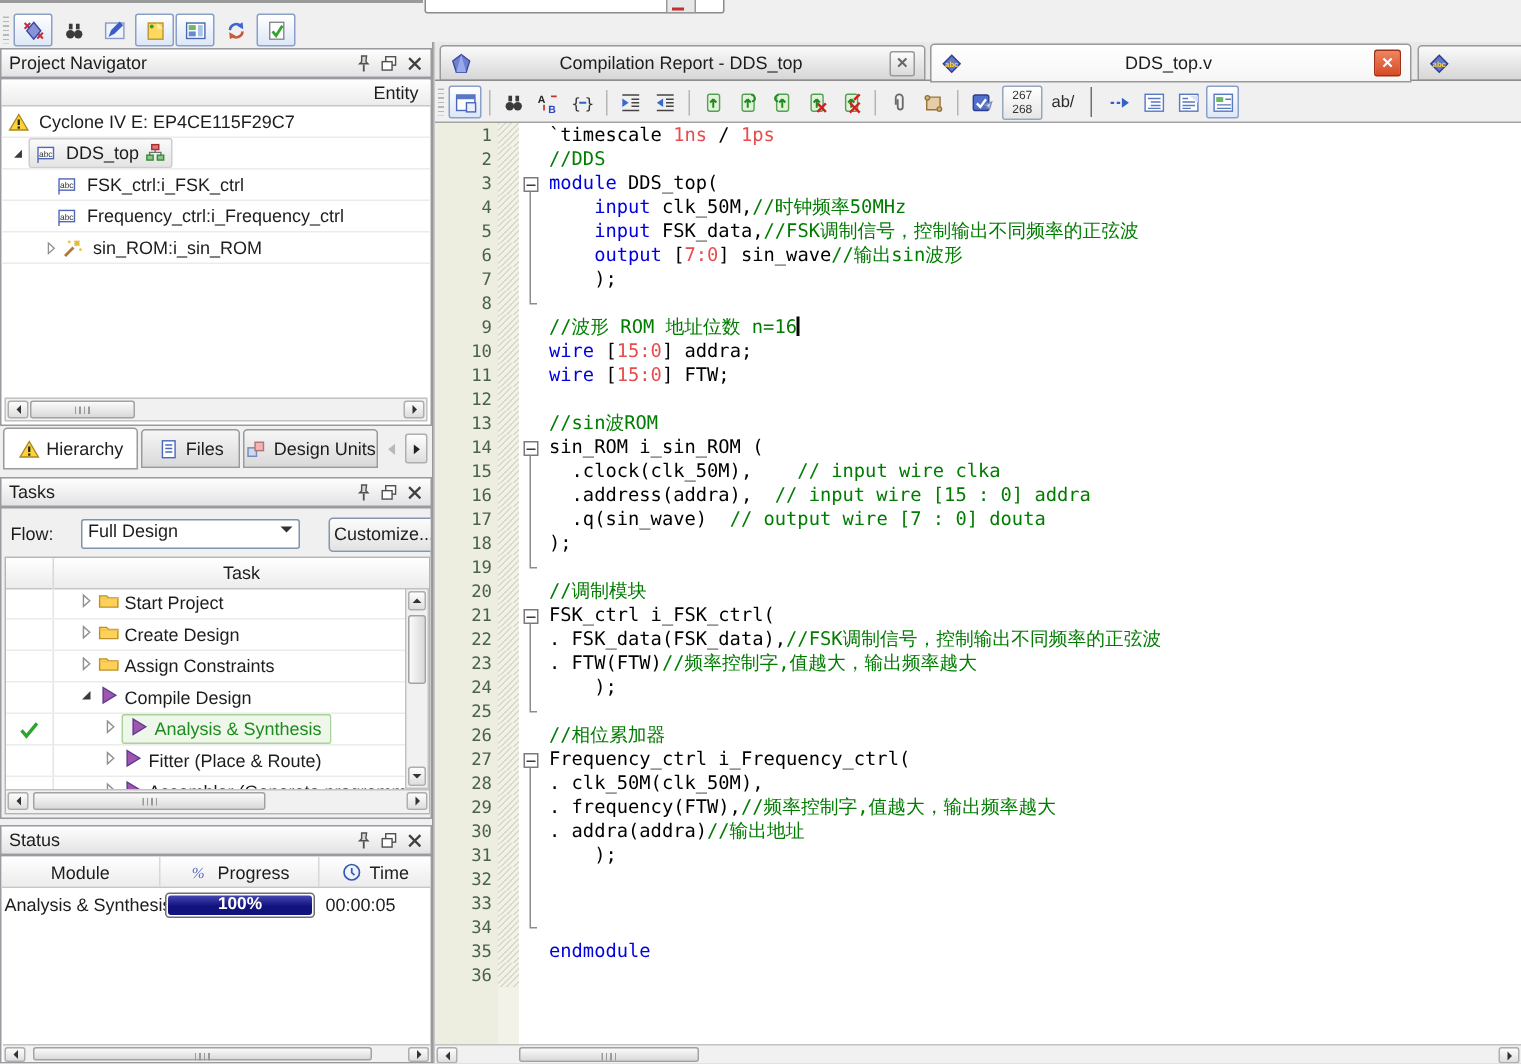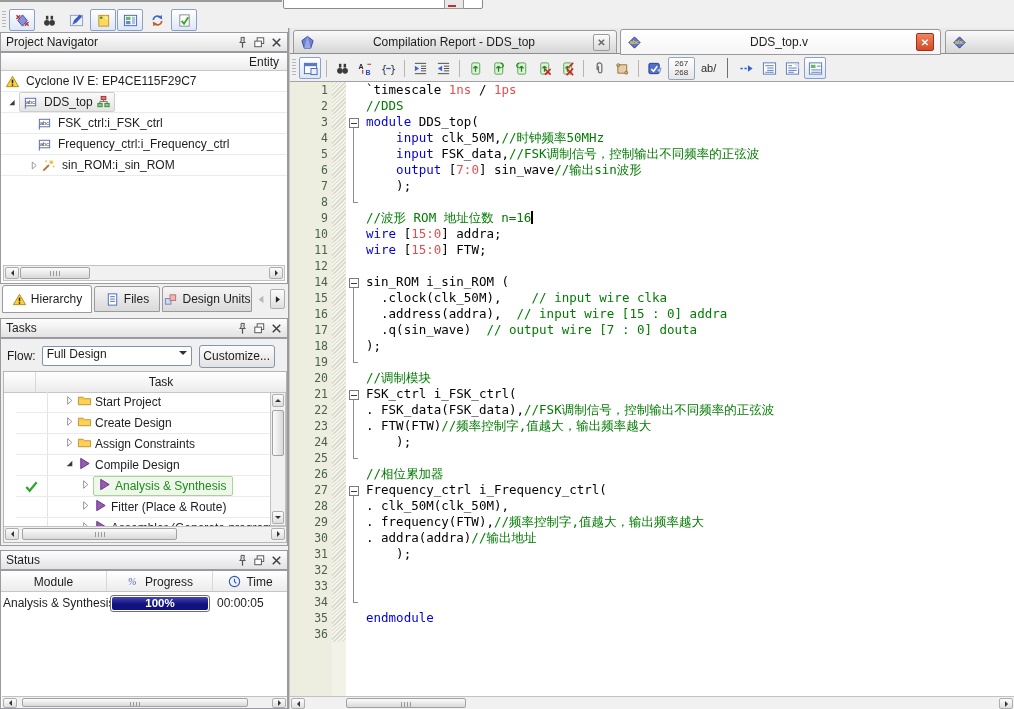--- a/index.html
+++ b/index.html
@@ -61,29 +61,29 @@
   
   #nav-tabs{position:absolute;left:0;top:284px;width:288px;height:32px;}
   .ntab{position:absolute;top:2px;height:26px;display:flex;align-items:center;justify-content:center;gap:4px;background:linear-gradient(#f6f6f6,#d9d9d9);border:1px solid #9a9a9a;border-radius:3px 3px 0 0;box-sizing:border-box;font-size:12px;}
   .ntab.active{background:#ffffff;height:28px;top:1px;z-index:2;}
   .ntab-arr{position:absolute;top:5px;width:15px;height:20px;display:flex;align-items:center;justify-content:center;}
   .ntab-arr.raised{background:linear-gradient(#fdfdfd,#dedede);border:1px solid #aeaeae;border-radius:2px;box-sizing:border-box;}
 
   
   #tasks-title{top:318px;}
   #tasks-body{left:0;top:338px;width:288px;height:208px;background:#f0f0f0;border:1px solid #9a9aa0;}
-  #flow-row{position:absolute;left:0;top:4px;width:292px;height:26px;display:flex;align-items:center;padding-left:6px;box-sizing:border-box;}
+  #flow-row{position:absolute;left:0;top:4px;width:292px;height:26px;display:flex;align-items:center;padding-left:6px;box-sizing:border-box;gap:12px;}
   #flow-select{width:150px;height:20px;background:#fff;border:1px solid #7f93ad;border-radius:2px;display:flex;align-items:flex-start;padding:0 4px;box-sizing:border-box;margin-left:6px;}
   #flow-select .dd{margin-left:auto;width:0;height:0;border:4px solid transparent;border-top-color:#333;margin-top:4px;}
   #customize-btn{margin-left:7px;width:74px;height:21px;background:linear-gradient(#fcfcfc,#e2e2e2);border:1px solid #8595ad;border-radius:3px;text-align:center;line-height:20px;}
   #task-table{position:absolute;left:2px;top:32px;width:284px;height:172px;background:#fff;border:1px solid #b5b5b5;box-sizing:border-box;}
   #task-head{height:20px;background:linear-gradient(#ffffff,#ececec);border-bottom:1px solid #c6c6c6;display:flex;}
   #task-head .c1{width:31px;border-right:1px solid #d8d8d8;}
   #task-head .c2{flex:1;text-align:center;padding-top:3px;}
-  #task-rows{position:absolute;left:0;top:20px;right:16px;bottom:16px;overflow:hidden;padding-left:12px;}
+  #task-rows{position:absolute;left:0;top:20px;right:16px;bottom:16px;overflow:hidden;}
   .task-row{height:20px;display:flex;border-bottom:1px solid #ebebeb;align-items:center;}
   .task-row .chk{width:31px;flex:none;border-right:1px solid #e4e4e4;height:100%;display:flex;align-items:center;justify-content:center;}
   .task-row .tc{display:flex;align-items:center;white-space:nowrap;overflow:hidden;}
   .tind1{padding-left:14px;}
   .tind2{padding-left:30px;}
   .tsel{display:inline-flex;align-items:center;background:#eef7ea;border:1px solid #a8d49c;border-radius:2px;height:18px;padding:0 3px;color:#1f8c1f;}
   #task-vscroll{right:0px;top:20px;bottom:16px;border-left:1px solid #c2c2c2;}
   #task-hscroll{left:0;bottom:0;width:282px;border:0;border-top:1px solid #c2c2c2;}
 
   
@@ -808,20 +808,21 @@
         <div class="cline"><span class="lnum">3</span><span class="hatchcol"></span><span class="foldcol"><span class="fbox"></span><span class="fline half"></span></span><span class="ctext"><span class="c-k">module</span><span class="c-p"> DDS_top(</span></span></div>
         <div class="cline"><span class="lnum">4</span><span class="hatchcol"></span><span class="foldcol"><span class="fline"></span></span><span class="ctext"><span class="c-p">    </span><span class="c-k">input</span><span class="c-p"> clk_50M,</span><span class="c-c">//时钟频率50MHz</span></span></div>
         <div class="cline"><span class="lnum">5</span><span class="hatchcol"></span><span class="foldcol"><span class="fline"></span></span><span class="ctext"><span class="c-p">    </span><span class="c-k">input</span><span class="c-p"> FSK_data,</span><span class="c-c">//FSK调制信号，控制输出不同频率的正弦波</span></span></div>
         <div class="cline"><span class="lnum">6</span><span class="hatchcol"></span><span class="foldcol"><span class="fline"></span></span><span class="ctext"><span class="c-p">    </span><span class="c-k">output</span><span class="c-p"> [</span><span class="c-n">7:0</span><span class="c-p">] sin_wave</span><span class="c-c">//输出sin波形</span></span></div>
         <div class="cline"><span class="lnum">7</span><span class="hatchcol"></span><span class="foldcol"><span class="fline"></span></span><span class="ctext"><span class="c-p">    );</span></span></div>
         <div class="cline"><span class="lnum">8</span><span class="hatchcol"></span><span class="foldcol"><span class="fline endv"></span><span class="fstub"></span></span><span class="ctext"></span></div>
         <div class="cline"><span class="lnum">9</span><span class="hatchcol"></span><span class="foldcol"></span><span class="ctext"><span class="c-c">//波形 ROM 地址位数 n=16</span><span class="tcaret"></span></span></div>
         <div class="cline"><span class="lnum">10</span><span class="hatchcol"></span><span class="foldcol"></span><span class="ctext"><span class="c-k">wire</span><span class="c-p"> [</span><span class="c-n">15:0</span><span class="c-p">] addra;</span></span></div>
         <div class="cline"><span class="lnum">11</span><span class="hatchcol"></span><span class="foldcol"></span><span class="ctext"><span class="c-k">wire</span><span class="c-p"> [</span><span class="c-n">15:0</span><span class="c-p">] FTW;</span></span></div>
         <div class="cline"><span class="lnum">12</span><span class="hatchcol"></span><span class="foldcol"></span><span class="ctext"></span></div>
+        <div class="cline"><span class="lnum">13</span><span class="hatchcol"></span><span class="foldcol"></span><span class="ctext"><span class="c-c">//sin波ROM</span></span></div>
         <div class="cline"><span class="lnum">14</span><span class="hatchcol"></span><span class="foldcol"><span class="fbox"></span><span class="fline half"></span></span><span class="ctext"><span class="c-p">sin_ROM i_sin_ROM (</span></span></div>
         <div class="cline"><span class="lnum">15</span><span class="hatchcol"></span><span class="foldcol"><span class="fline"></span></span><span class="ctext"><span class="c-p">  .clock(clk_50M),    </span><span class="c-c">// input wire clka</span></span></div>
         <div class="cline"><span class="lnum">16</span><span class="hatchcol"></span><span class="foldcol"><span class="fline"></span></span><span class="ctext"><span class="c-p">  .address(addra),  </span><span class="c-c">// input wire [15 : 0] addra</span></span></div>
         <div class="cline"><span class="lnum">17</span><span class="hatchcol"></span><span class="foldcol"><span class="fline"></span></span><span class="ctext"><span class="c-p">  .q(sin_wave)  </span><span class="c-c">// output wire [7 : 0] douta</span></span></div>
         <div class="cline"><span class="lnum">18</span><span class="hatchcol"></span><span class="foldcol"><span class="fline"></span></span><span class="ctext"><span class="c-p">);</span></span></div>
         <div class="cline"><span class="lnum">19</span><span class="hatchcol"></span><span class="foldcol"><span class="fline endv"></span><span class="fstub"></span></span><span class="ctext"></span></div>
         <div class="cline"><span class="lnum">20</span><span class="hatchcol"></span><span class="foldcol"></span><span class="ctext"><span class="c-c">//调制模块</span></span></div>
         <div class="cline"><span class="lnum">21</span><span class="hatchcol"></span><span class="foldcol"><span class="fbox"></span><span class="fline half"></span></span><span class="ctext"><span class="c-p">FSK_ctrl i_FSK_ctrl(</span></span></div>
         <div class="cline"><span class="lnum">22</span><span class="hatchcol"></span><span class="foldcol"><span class="fline"></span></span><span class="ctext"><span class="c-p">. FSK_data(FSK_data),</span><span class="c-c">//FSK调制信号，控制输出不同频率的正弦波</span></span></div>
         <div class="cline"><span class="lnum">23</span><span class="hatchcol"></span><span class="foldcol"><span class="fline"></span></span><span class="ctext"><span class="c-p">. FTW(FTW)</span><span class="c-c">//频率控制字,值越大，输出频率越大</span></span></div>

